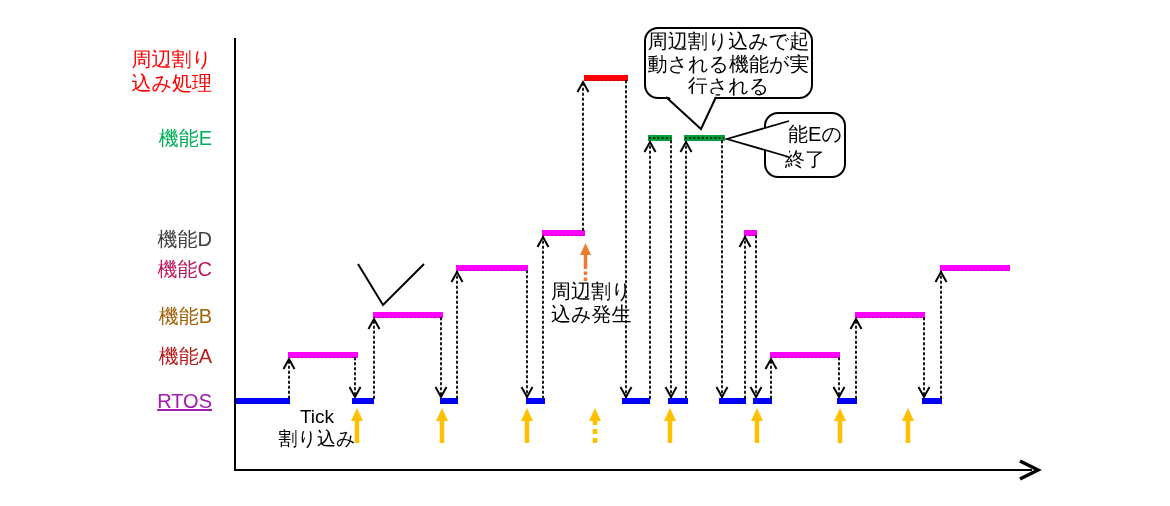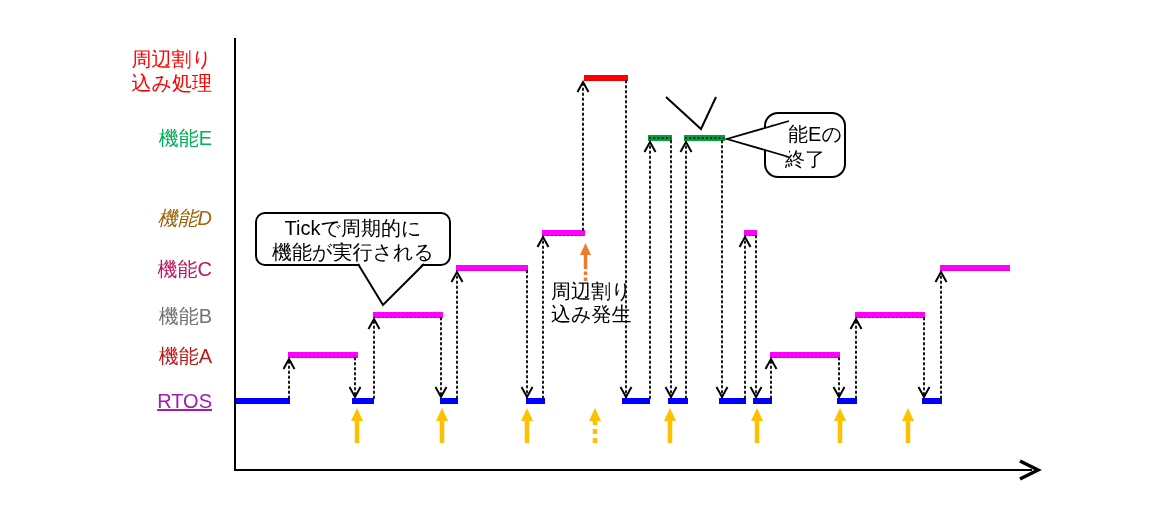--- a/index.html
+++ b/index.html
@@ -24,31 +24,34 @@
   svg.overlay {position:absolute; left:0; top:0; z-index:2; pointer-events:none;}
 </style>
 </head>
 <body>
 
 <div class="stage">
 
   <div class="yl" style="top: 47px; color: rgb(255, 0, 0);">周辺割り
 込み処理</div>
   <div class="yl" style="top: 126px; color: rgb(0, 176, 88);">機能E</div>
-  <div class="yl" style="top: 206px; color: #a16207; font-style: italic;">機能D</div>
+  <div class="yl" style="top: 227px; color: #404040;">機能D</div>
   <div class="yl" style="top: 257px; color: #be185d;">機能C</div>
-  <div class="yl" style="top: 304px; color: #737373; margin-left: 17px;">機能B</div>
+  <div class="yl" style="top: 304px; color: #a16207; margin-left: 17px;">機能B</div>
   <div class="yl" style="top: 344px; color: #b91c1c;">機能A</div>
   <div class="yl" style="top: 389px; color: #a21caf; text-decoration: underline;">RTOS</div>
 
+  <div class="anno anno-tick">Tick
+割り込み</div>
   <div class="anno anno-peri">周辺割り
 込み発生</div>
 
-  <div class="callout co1">Tickで周期的に
-機能が実行される</div>
+  <div class="callout co2">周辺割り込みで起
+動される機能が実
+行される</div>
   <div class="callout co3">機能Eの
 終了</div>
 
   <svg class="overlay" width="1170" height="506" viewBox="0 0 1170 506">
 
     <line id="y-axis" x1="235" y1="38" x2="235" y2="470" stroke="#000" stroke-width="2"></line>
     <line id="x-axis" x1="234" y1="470" x2="1032" y2="470" stroke="#000" stroke-width="2"></line>
     <path d="M1020,461 L1038,470 L1020,479" stroke="#000" stroke-width="3.5" fill="none"></path>
 
     <g id="gen-layer">

